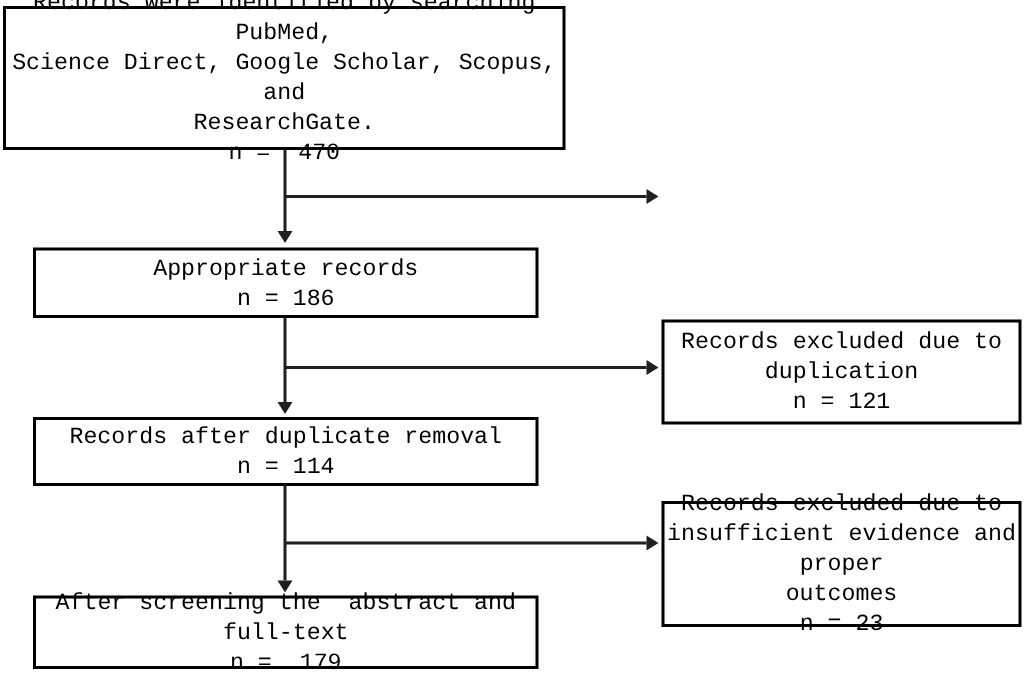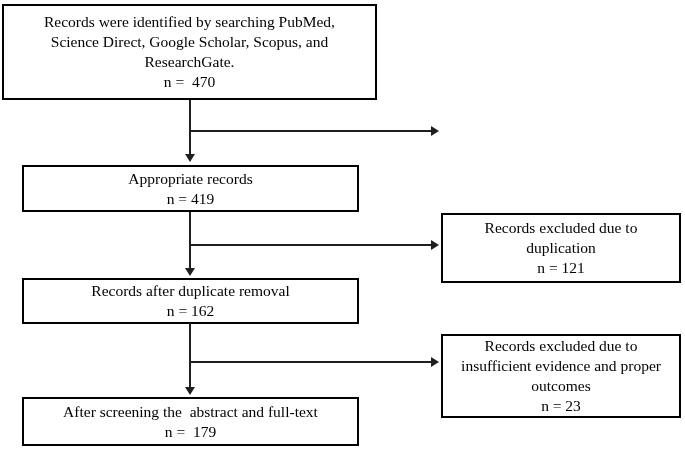--- a/index.html
+++ b/index.html
@@ -5,21 +5,21 @@
   html, body {
     margin: 0;
     padding: 0;
     background: #ffffff;
   }
   #stage {
     position: relative;
     width: 685px;
     height: 449px;
     background: #ffffff;
-    font-family: Liberation Serif, serif;
+    font-family: Liberation Mono, monospace;
     color: #000000;
     overflow: hidden;
   }
   .fbox {
     position: absolute;
     box-sizing: border-box;
     border: 2px solid #000000;
     background: #ffffff;
     display: flex;
     align-items: center;
@@ -84,26 +84,26 @@
 
   <div class="fbox" id="box-identification">
     <div class="box-text">Records were identified by searching PubMed,
 Science Direct, Google Scholar, Scopus, and
 ResearchGate.
 n =  470</div>
   </div>
 
   <div class="fbox" id="box-appropriate">
     <div class="box-text">Appropriate records
-n = 419</div>
+n = 186</div>
   </div>
 
   <div class="fbox" id="box-duplicate-removal">
     <div class="box-text">Records after duplicate removal
-n = 162</div>
+n = 114</div>
   </div>
 
   <div class="fbox" id="box-screening">
     <div class="box-text">After screening the  abstract and full-text
 n =  179</div>
   </div>
 
 
   <div class="fbox" id="box-excl-duplication">
     <div class="box-text">Records excluded due to

